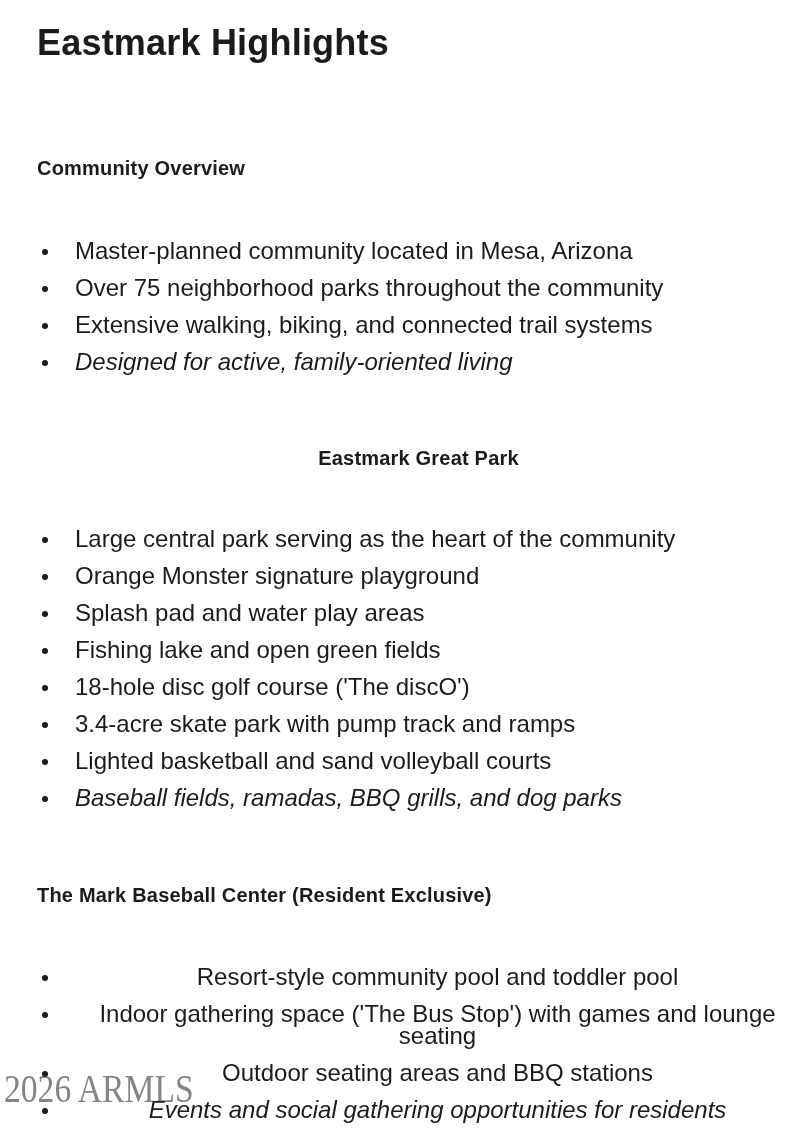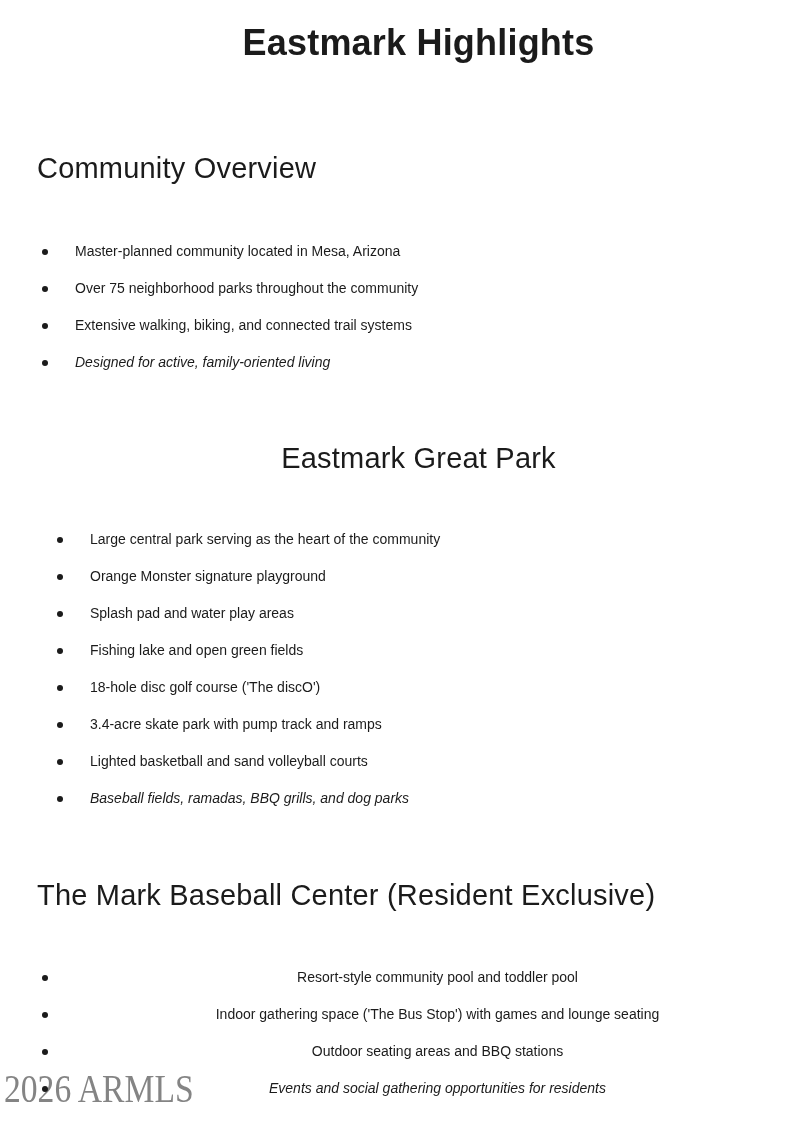--- a/index.html
+++ b/index.html
@@ -12,46 +12,45 @@
     color: #1b1b1b;
     overflow: hidden;
   }
   .content { position: relative; z-index: 1; }
   h1.doc-title {
     margin: 22px 0 0 37px;
     font-size: 36px;
     line-height: 42px;
     font-weight: bold;
     letter-spacing: 0.2px;
-    text-align: center;
   }
   h2.section-heading {
     margin: 0 0 0 37px;
-    font-size: 29px;
+    font-size: 20px;
     line-height: 34px;
-    font-weight: normal;
+    font-weight: bold;
     letter-spacing: 0.2px;
   }
   section { margin: 0; }
   #sec-0 h2 { margin-top: 87px; }
   #sec-0 ul { margin-top: 55px; }
   #sec-1 h2 { margin-top: 68px; text-align: center; }
-  #sec-1 ul { margin-top: 53px; padding-left: 15px; }
+  #sec-1 ul { margin-top: 53px; }
   #sec-2 h2 { margin-top: 69px; }
   #sec-2 ul { margin-top: 54px; text-align: center; }
   ul.bullet-list {
     list-style: none;
     margin: 0;
     padding: 0;
   }
   ul.bullet-list li {
     position: relative;
     margin: 8px 0 15px 0;
     padding-left: 75px;
-    font-size: 14px;
+    font-size: 24px;
     line-height: 22px;
   }
   ul.bullet-list li:last-child { margin-bottom: 0; font-style: italic; }
   .dot {
     position: absolute;
     left: 42px;
     top: 9px;
     width: 6px;
     height: 6px;
     border-radius: 50%;

